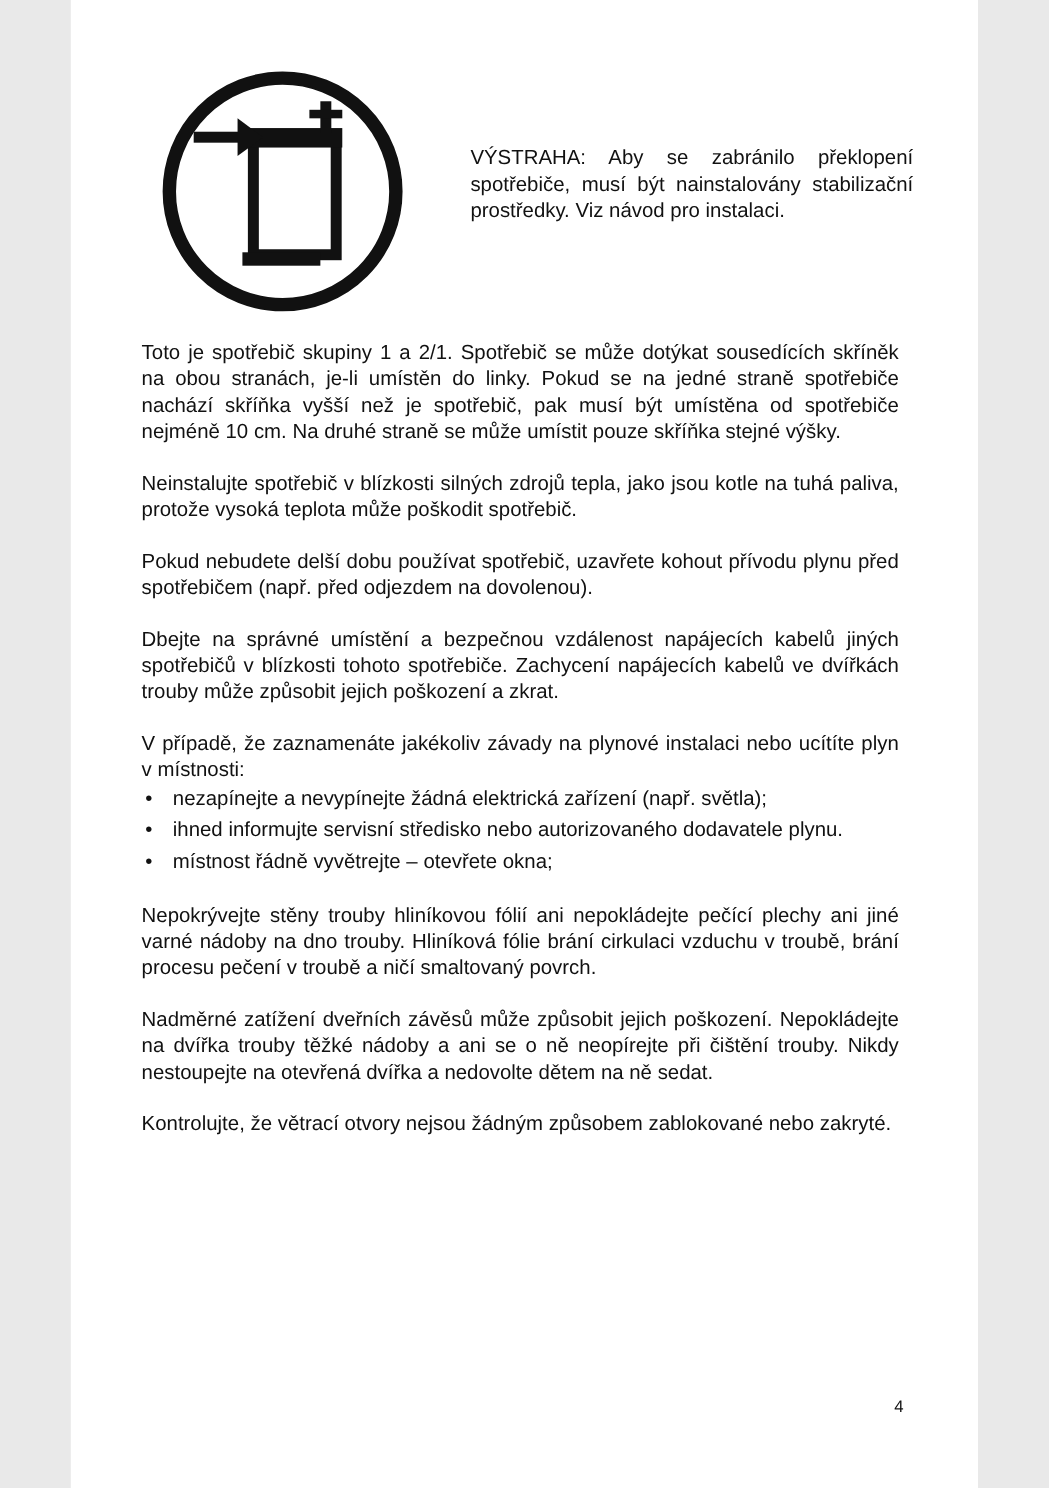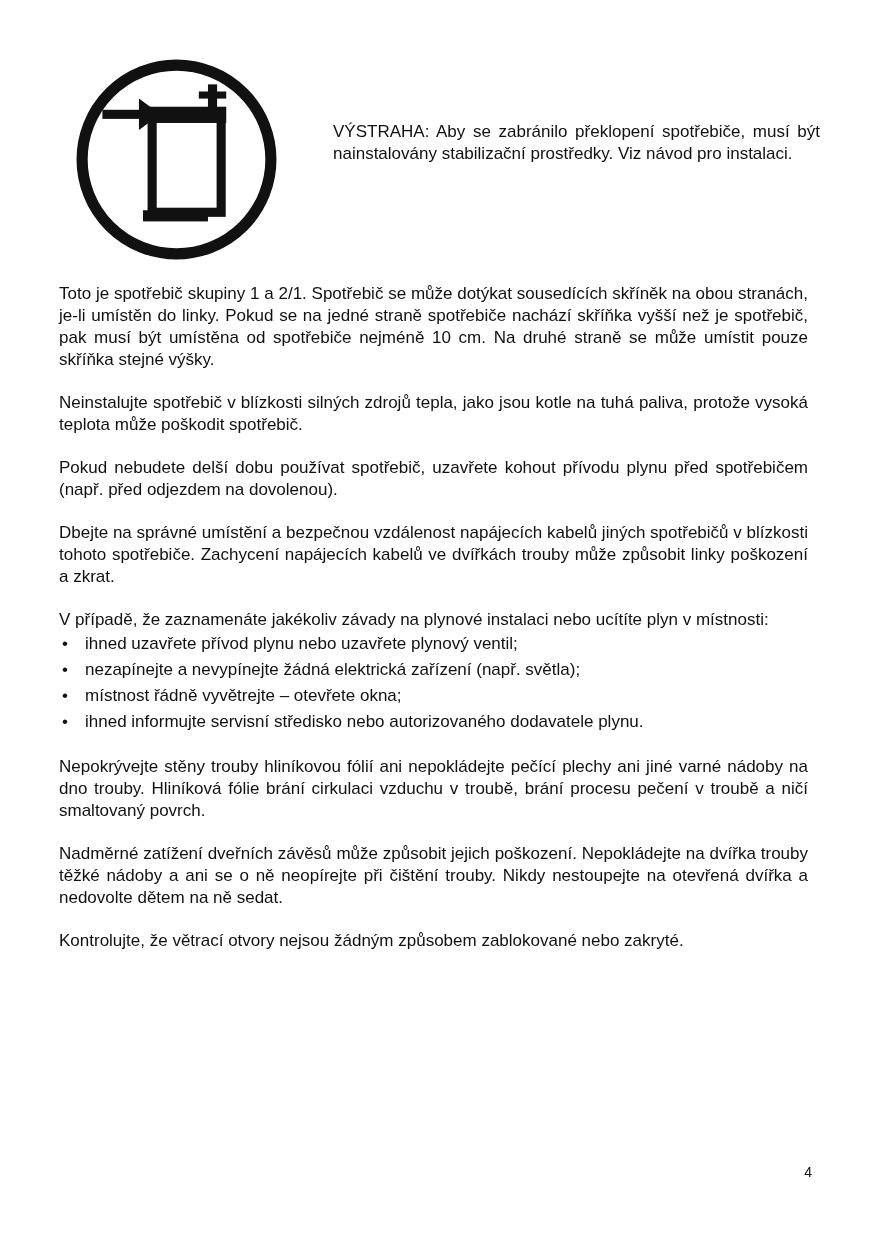--- a/index.html
+++ b/index.html
@@ -2,21 +2,21 @@
 <html><head>
 <meta charset="utf-8">
 <style>
   html, body {
     margin: 0;
     padding: 0;
     background: #e9e9e9;
   }
   .page {
     position: relative;
-    width: 874px;
+    width: 756px;
     height: 1240px;
     margin: 0 auto;
     background: #ffffff;
     box-sizing: border-box;
     padding: 58px 54px 0 59px;
     font-family: "Liberation Sans", "DejaVu Sans", sans-serif;
     font-size: 17px;
     line-height: 22px;
     color: #111111;
     overflow: hidden;
@@ -98,28 +98,27 @@
         <rect x="27" y="51" width="40" height="9" fill="#111111"></rect>
         <polygon points="63,40 63,71 84,55.5" fill="#111111"></polygon>
       </svg>
     </div>
     <p class="warning-text">VÝSTRAHA: Aby se zabránilo překlopení spotřebiče, musí být nainstalovány stabilizační prostředky. Viz návod pro instalaci.</p>
   </div>
 
   <p class="para">Toto je spotřebič skupiny 1 a  2/1. Spotřebič se může dotýkat sousedících skříněk na obou stranách, je-li umístěn do linky. Pokud se na jedné straně spotřebiče nachází skříňka vyšší než je spotřebič, pak musí být umístěna od spotřebiče nejméně 10 cm. Na druhé straně se může umístit pouze skříňka stejné výšky.</p>
   <p class="para">Neinstalujte spotřebič v blízkosti silných zdrojů tepla, jako jsou kotle na tuhá paliva, protože vysoká teplota může poškodit spotřebič.</p>
   <p class="para">Pokud nebudete delší dobu používat spotřebič, uzavřete kohout přívodu plynu před spotřebičem (např. před odjezdem na dovolenou).</p>
-  <p class="para">Dbejte na správné umístění a bezpečnou vzdálenost napájecích kabelů jiných spotřebičů v blízkosti tohoto spotřebiče. Zachycení napájecích kabelů ve dvířkách trouby může způsobit linky poškození a zkrat.</p>
+  <p class="para">Dbejte na správné umístění a bezpečnou vzdálenost napájecích kabelů jiných spotřebičů v blízkosti tohoto spotřebiče. Zachycení napájecích kabelů ve dvířkách trouby může způsobit jejich poškození a zkrat.</p>
   <p class="para tight">V případě, že zaznamenáte jakékoliv závady na plynové instalaci nebo ucítíte plyn v místnosti:</p>
 
   <ul class="bullets">
-    <li>ihned uzavřete přívod plynu nebo uzavřete plynový ventil;</li>
     <li>nezapínejte a nevypínejte žádná elektrická zařízení (např. světla);</li>
+    <li>ihned informujte servisní středisko nebo autorizovaného dodavatele plynu.</li>
     <li>místnost řádně vyvětrejte – otevřete okna;</li>
-    <li>ihned informujte servisní středisko nebo autorizovaného dodavatele plynu.</li>
   </ul>
 
   <p class="para">Nepokrývejte stěny trouby hliníkovou fólií ani nepokládejte pečící plechy ani jiné varné nádoby na dno trouby. Hliníková fólie brání cirkulaci vzduchu v troubě, brání procesu pečení v troubě a ničí smaltovaný povrch.</p>
   <p class="para">Nadměrné zatížení dveřních závěsů může způsobit jejich poškození. Nepokládejte na dvířka trouby těžké nádoby a ani se o ně neopírejte při čištění trouby. Nikdy nestoupejte na otevřená dvířka a nedovolte dětem na ně sedat.</p>
   <p class="para">Kontrolujte, že větrací otvory nejsou žádným způsobem zablokované nebo zakryté.</p>
 
   <div class="page-number">4</div>
 
 </div>
 

